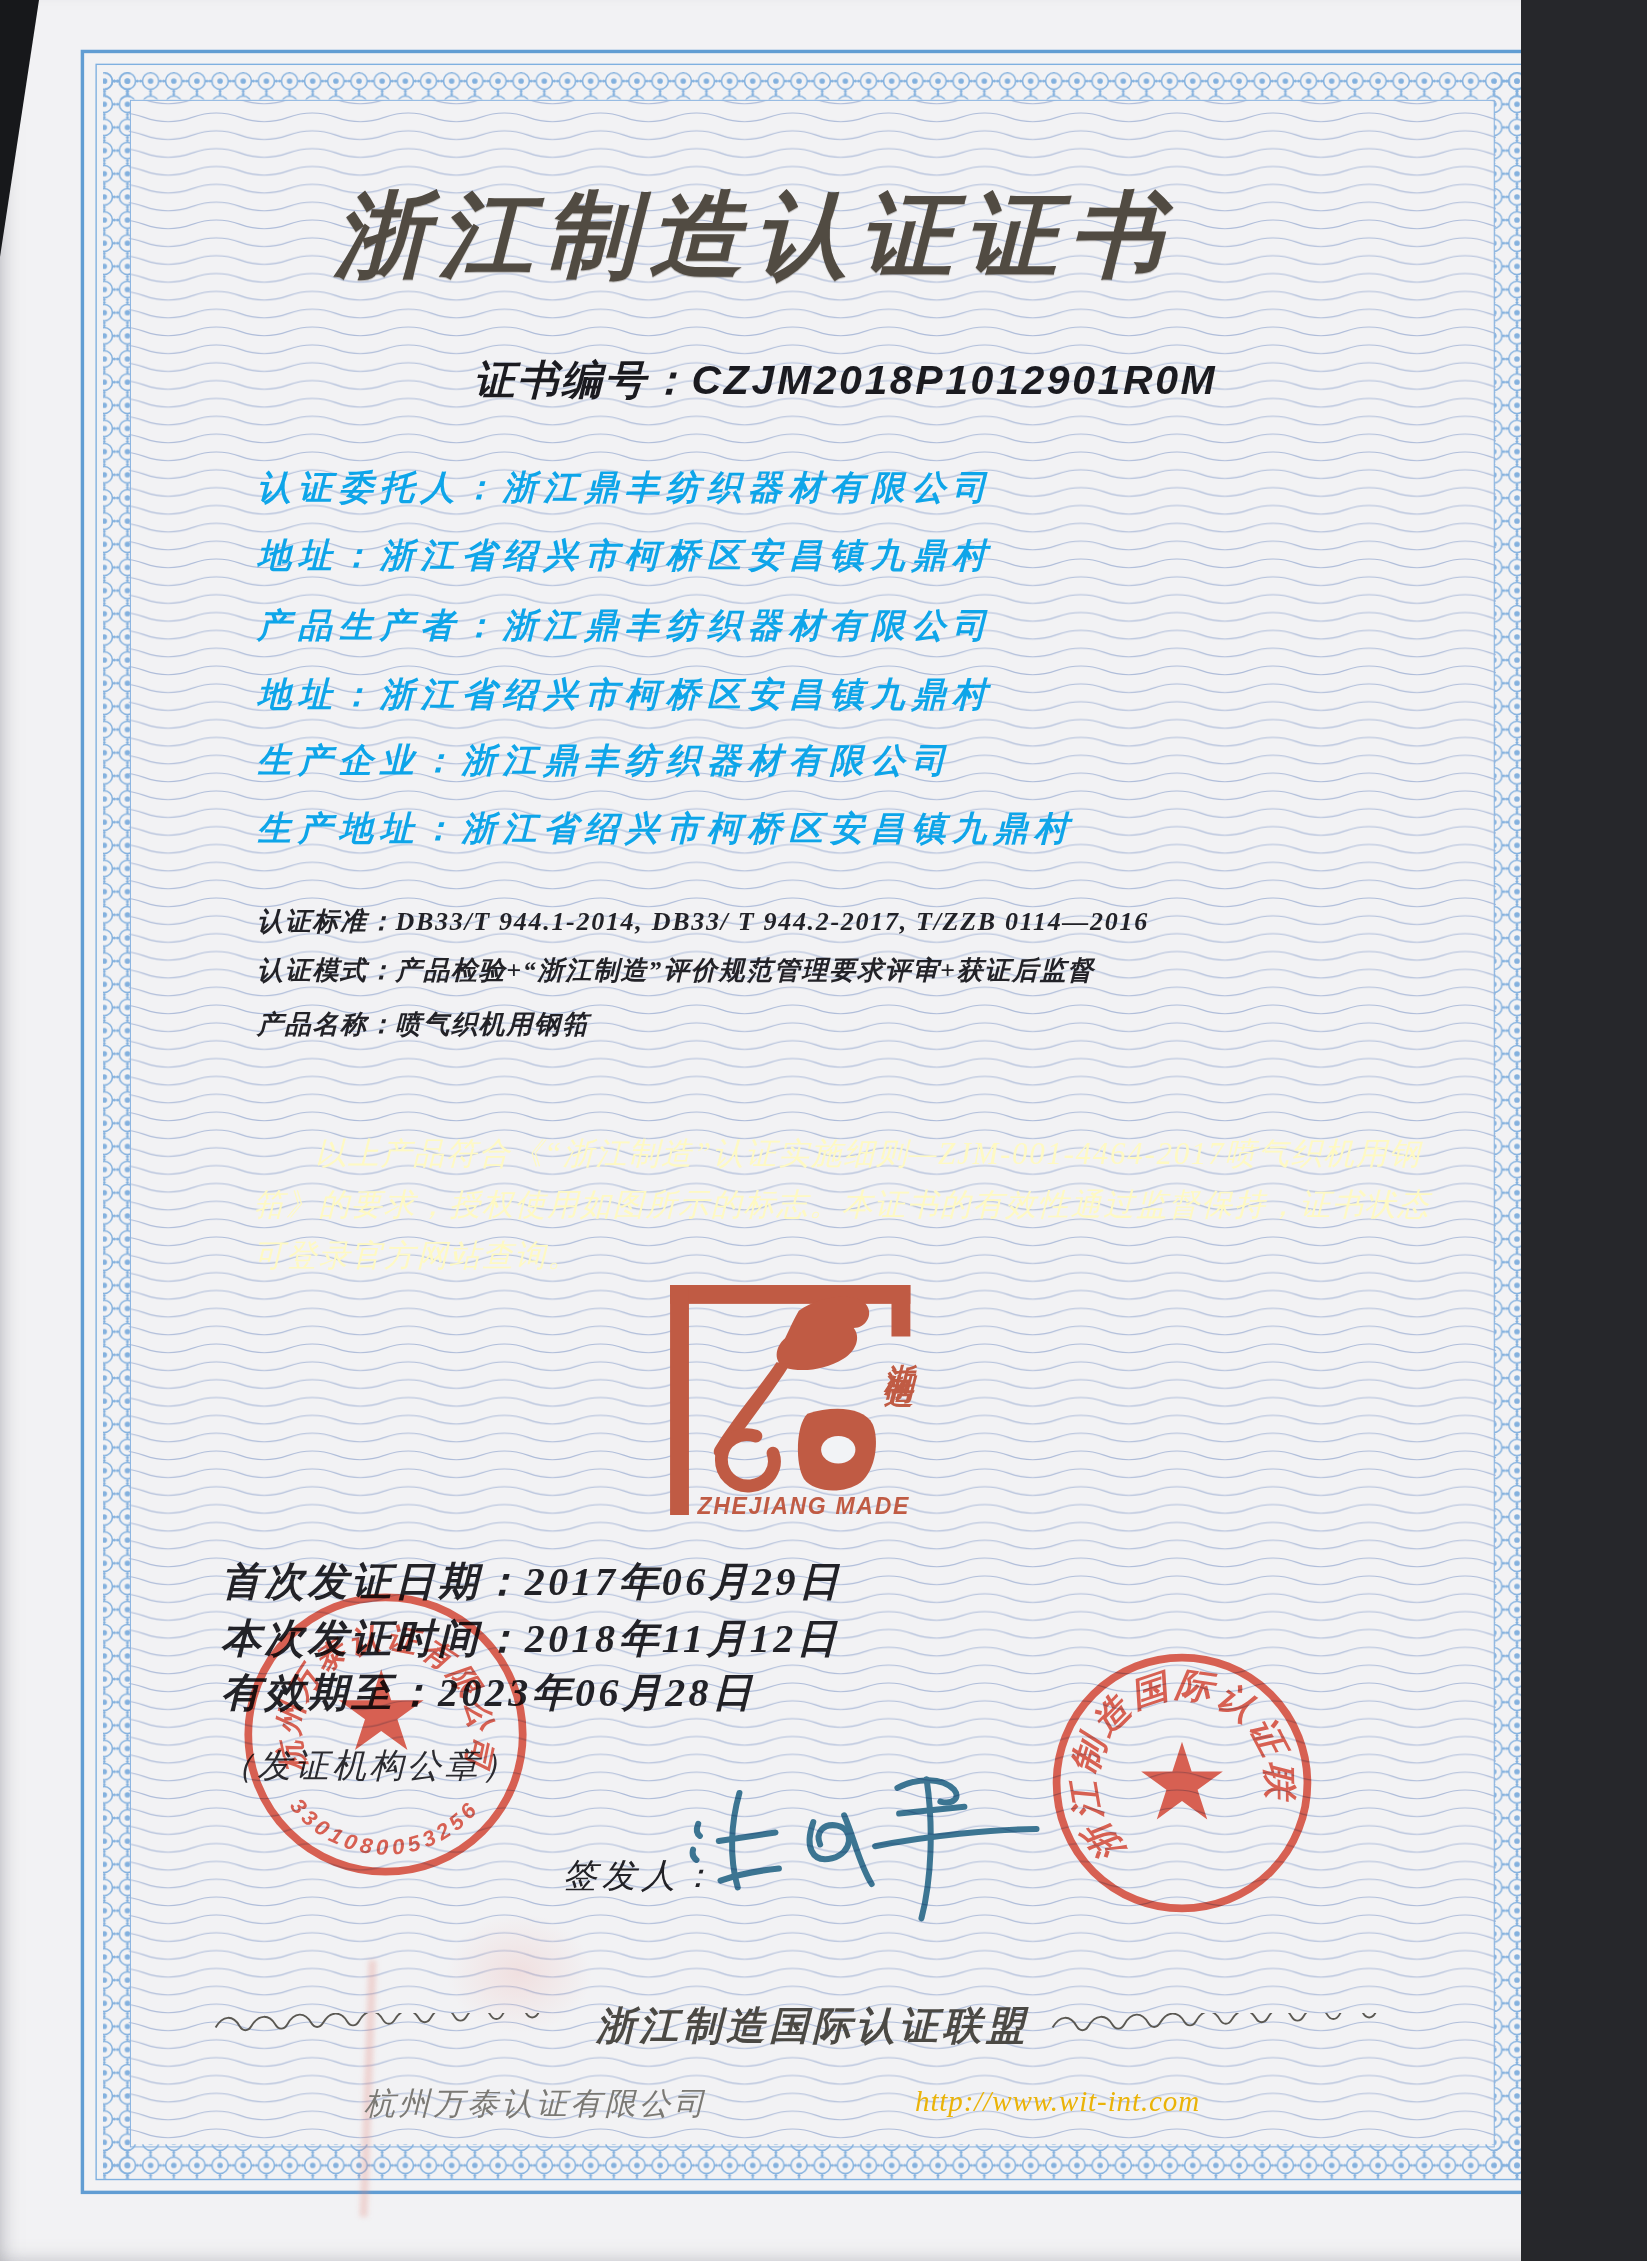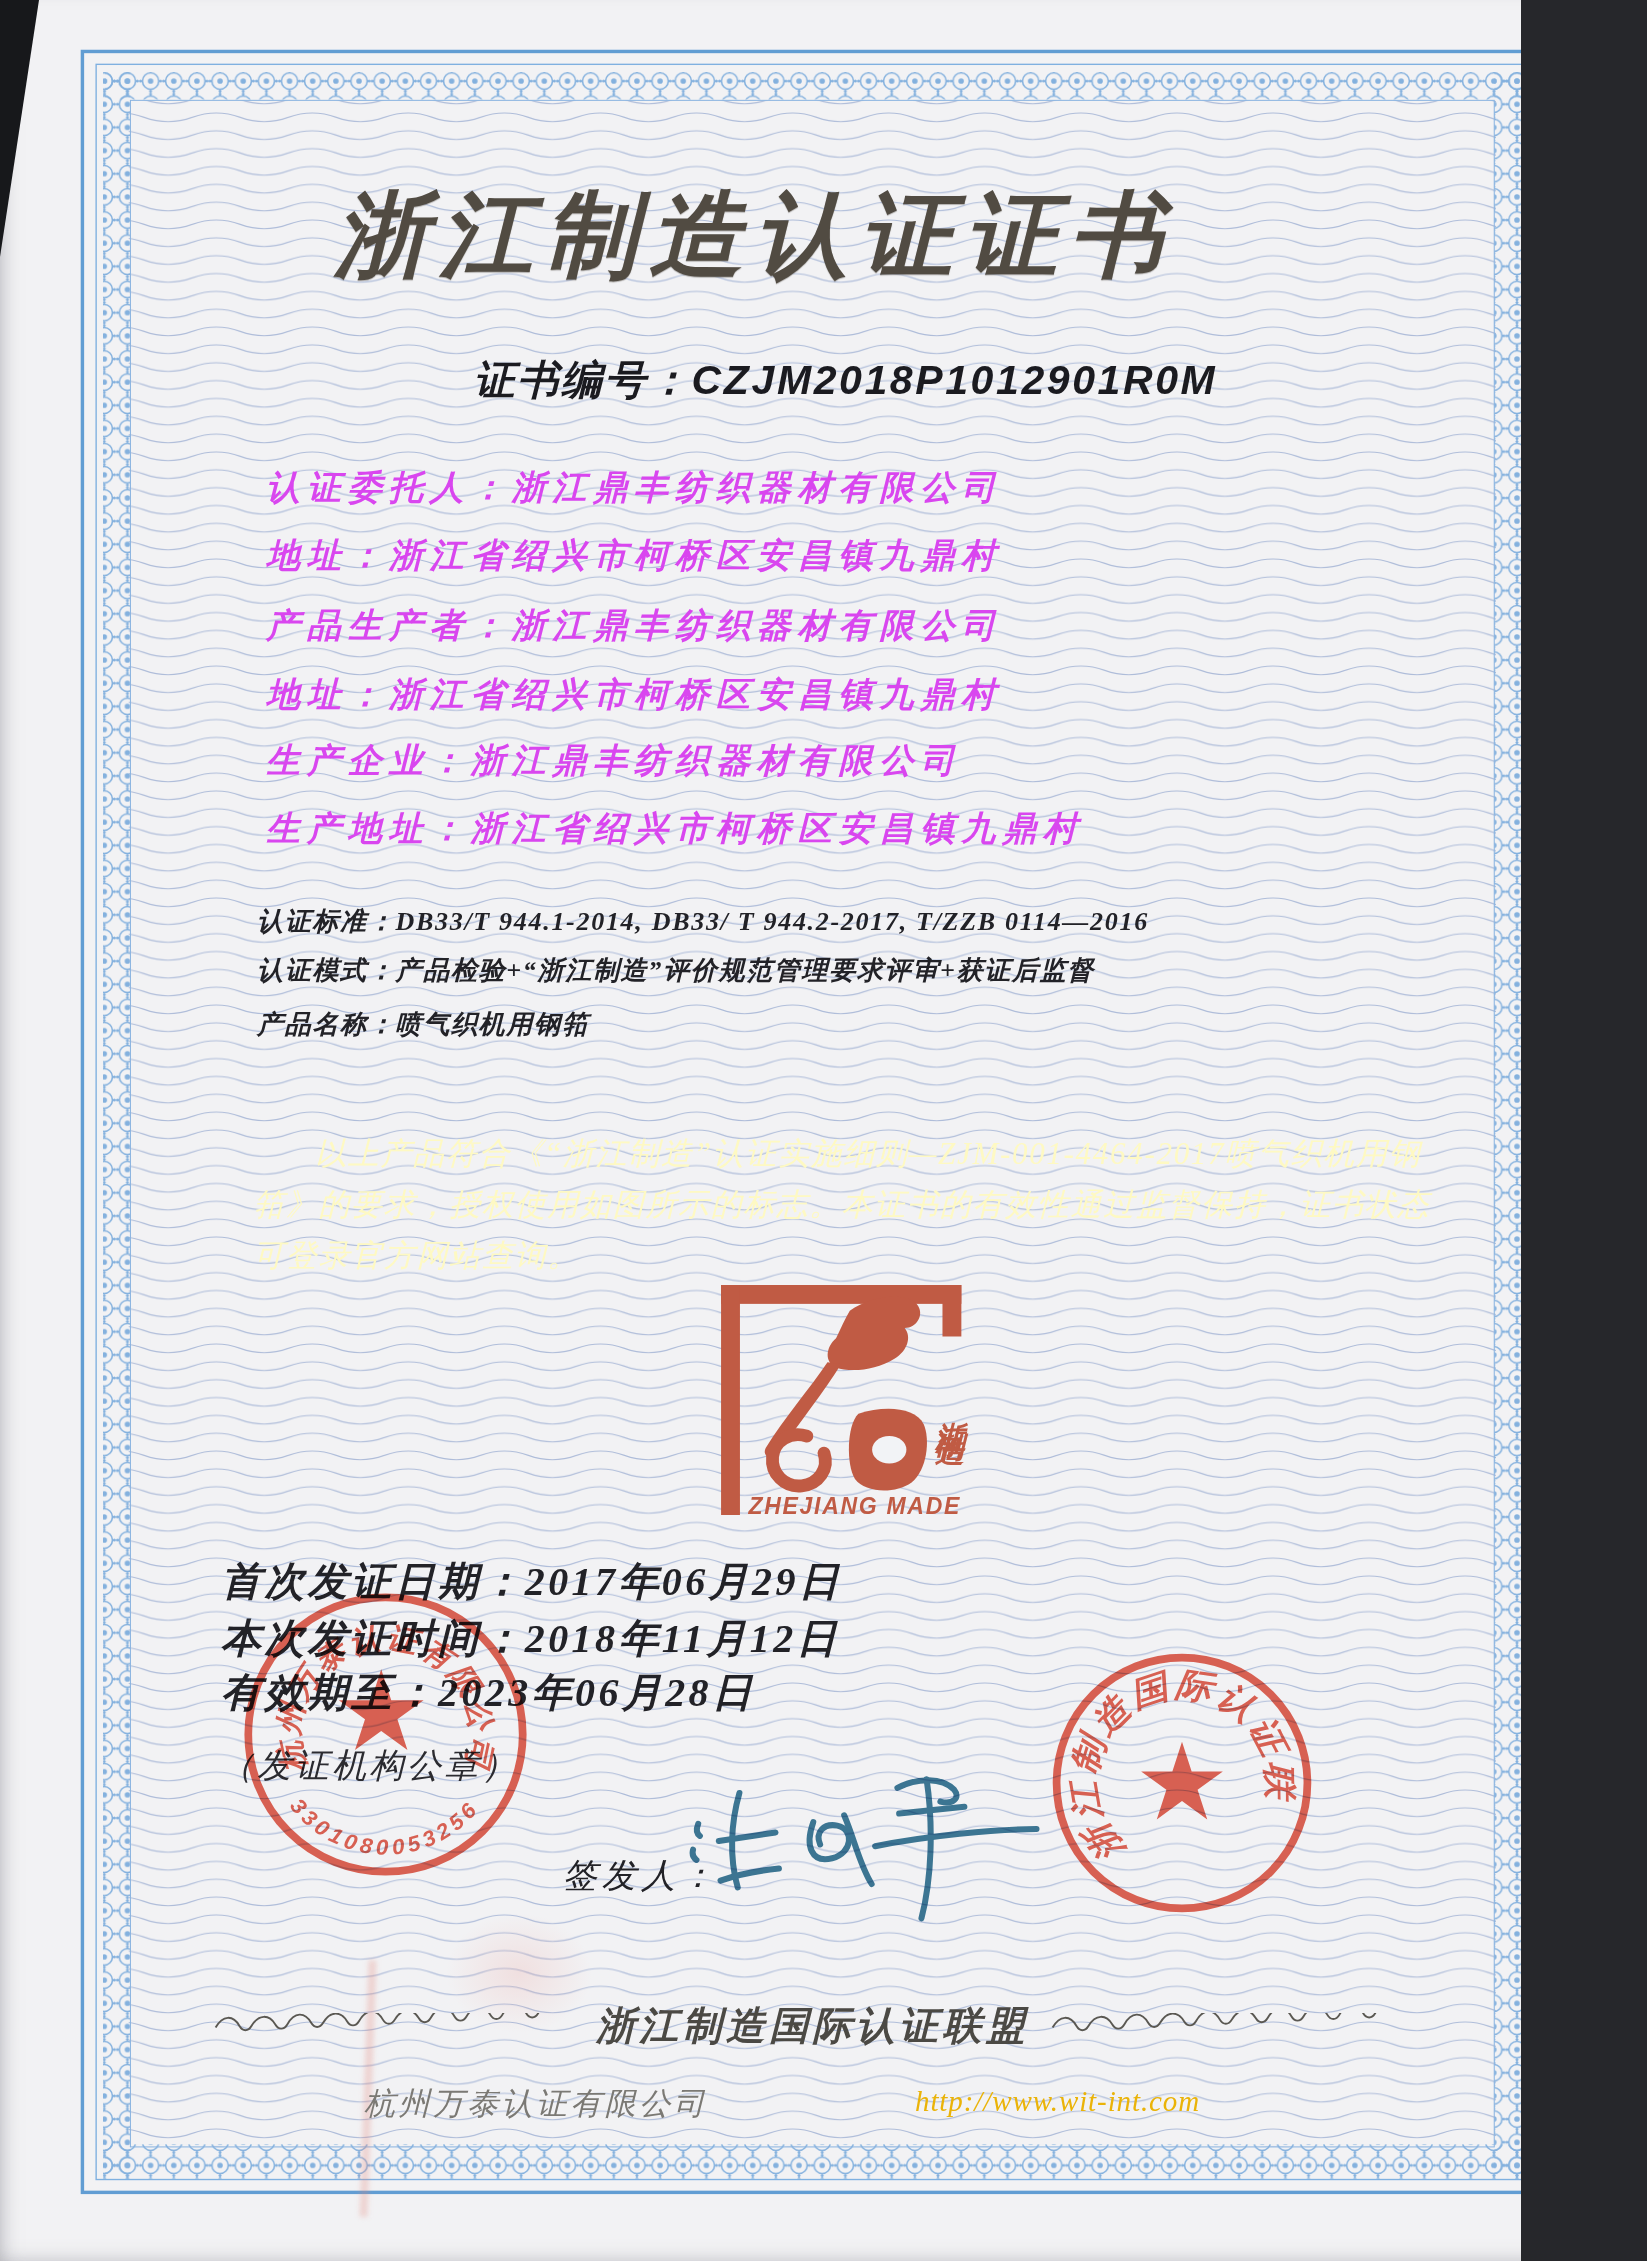--- a/index.html
+++ b/index.html
@@ -13,28 +13,28 @@
   .corner-tl{position:absolute;left:0;top:0;width:51px;height:257px;background:#17181b;
              clip-path:polygon(0 0,39px 0,0 257px);}
   .corner-tr{position:absolute;left:1592px;top:0;width:55px;height:163px;background:#141519;
              clip-path:polygon(34% 0,100% 0,100% 100%,62% 28%);}
   svg.deco{position:absolute;left:0;top:0;}
   .abs{position:absolute;}
   .title{left:51px;top:173px;width:1407px;text-align:center;font-size:93px;font-weight:700;
          color:#514b42;letter-spacing:12px;text-shadow:0 0.9px 0.9px rgba(60,55,45,.35);}
   .certno{left:81px;top:353px;width:1467px;text-align:center;font-size:41px;font-weight:700;
           font-family:"Liberation Sans","DejaVu Sans",sans-serif;color:#1b1b20;letter-spacing:2.6px;margin-left:31px;}
-  .fline{left:266px;font-size:34px;font-weight:600;letter-spacing:6.9px;color:#d946ef;}
+  .fline{left:257px;font-size:34px;font-weight:600;letter-spacing:6.9px;color:#0ea5e9;}
   .sline{left:257px;font-size:26px;font-weight:600;letter-spacing:1.7px;color:#222227;}
   .notice{left:253px;top:1128px;width:1189px;font-size:31px;line-height:51px;color:#fef9c3;
           text-indent:62px;letter-spacing:1.7px;font-weight:500;}
   .dline{left:221px;font-size:40px;font-weight:600;letter-spacing:3.4px;color:#222227;}
   .sealnote{left:220px;top:1743px;font-size:34px;letter-spacing:3.4px;color:#2b2b30;text-align:center;}
   .signer{left:563px;top:1853px;font-size:34px;letter-spacing:5.1px;color:#222227;}
-  .logo{left:721px;top:1285px;width:249px;height:236px;text-align:center;}
+  .logo{left:670px;top:1285px;width:249px;height:236px;}
   .logo .vert{position:absolute;left:209px;top:55px;height:137px;writing-mode:vertical-rl;
               font-size:29px;font-weight:700;color:#c05b44;letter-spacing:5.1px;
               font-family:"Liberation Sans","DejaVu Sans",sans-serif;}
   .logo .cap{position:absolute;left:27.5px;top:208px;font-size:23px;font-weight:700;color:#c05b44;
              letter-spacing:1.7px;font-family:"Liberation Sans","DejaVu Sans",sans-serif;white-space:nowrap;}
   .stamp{mix-blend-mode:multiply;opacity:.88;}
   .sig{mix-blend-mode:multiply;opacity:.92;}
   .foot-row{left:81px;top:1999px;width:1463px;display:flex;align-items:center;justify-content:center;gap:22px;}
   .foot-title{font-size:39px;font-weight:700;letter-spacing:4.3px;color:#4b4944;white-space:nowrap;}
   .foot-co{left:364px;top:2083px;font-size:31px;letter-spacing:3.4px;color:#7b7974;}

